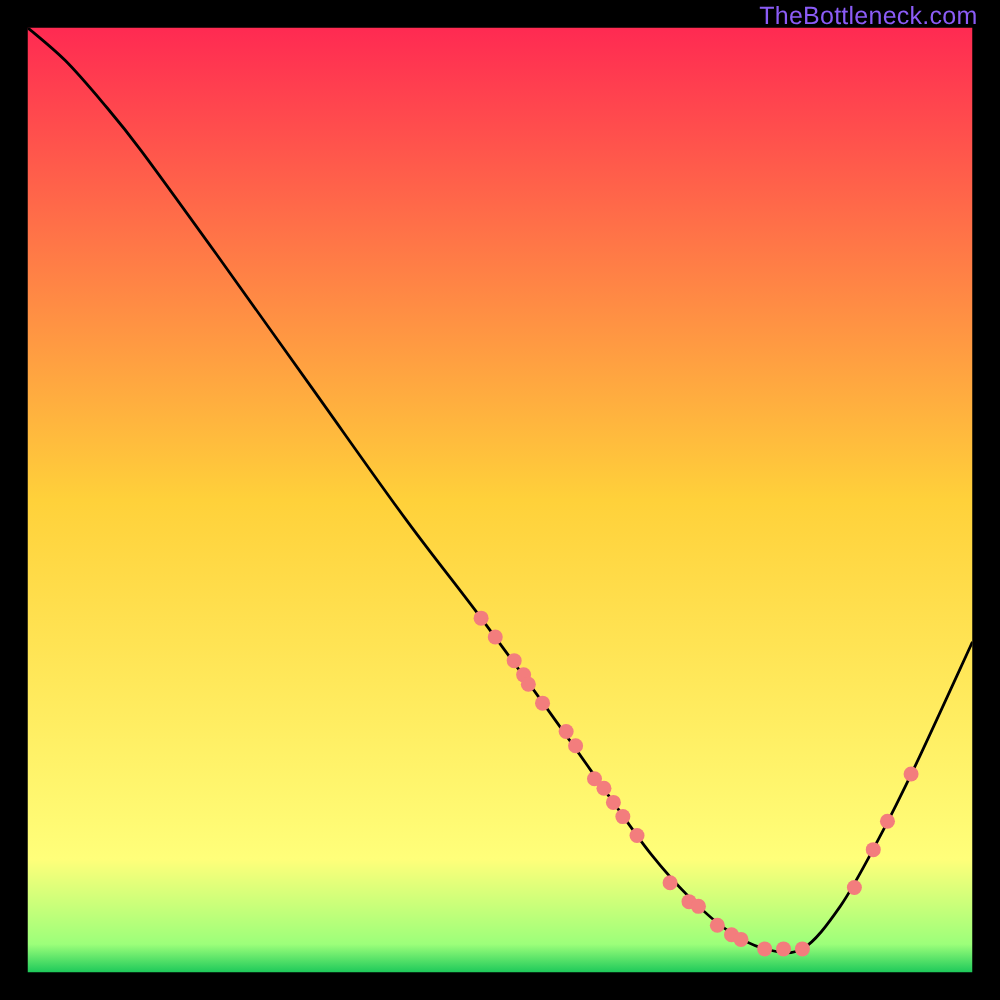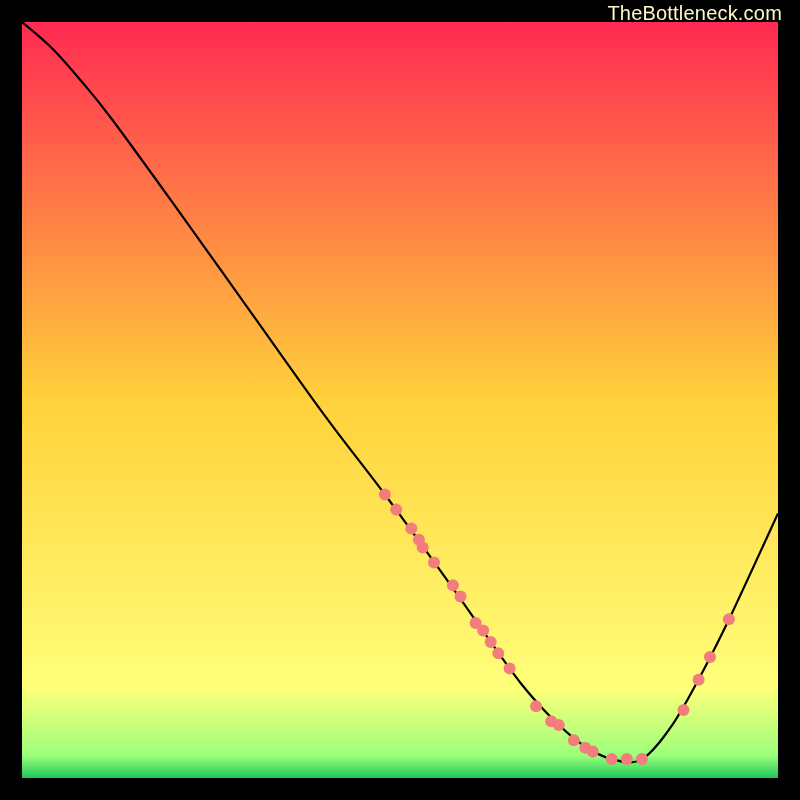--- a/index.html
+++ b/index.html
@@ -7,21 +7,21 @@
     width: 800px;
     height: 800px;
     background: #000;
     position: relative;
     font-family: Arial, Helvetica, sans-serif;
   }
   .watermark {
     position: absolute;
     top: 2px;
     right: 18px;
-    color: #fef9c3;
+    color: #8b5cf6;
     font-size: 20px;
     font-weight: 500;
     letter-spacing: 0.2px;
     z-index: 5;
   }
   .plot {
     position: absolute;
     left: 22px;
     top: 22px;
     width: 756px;

